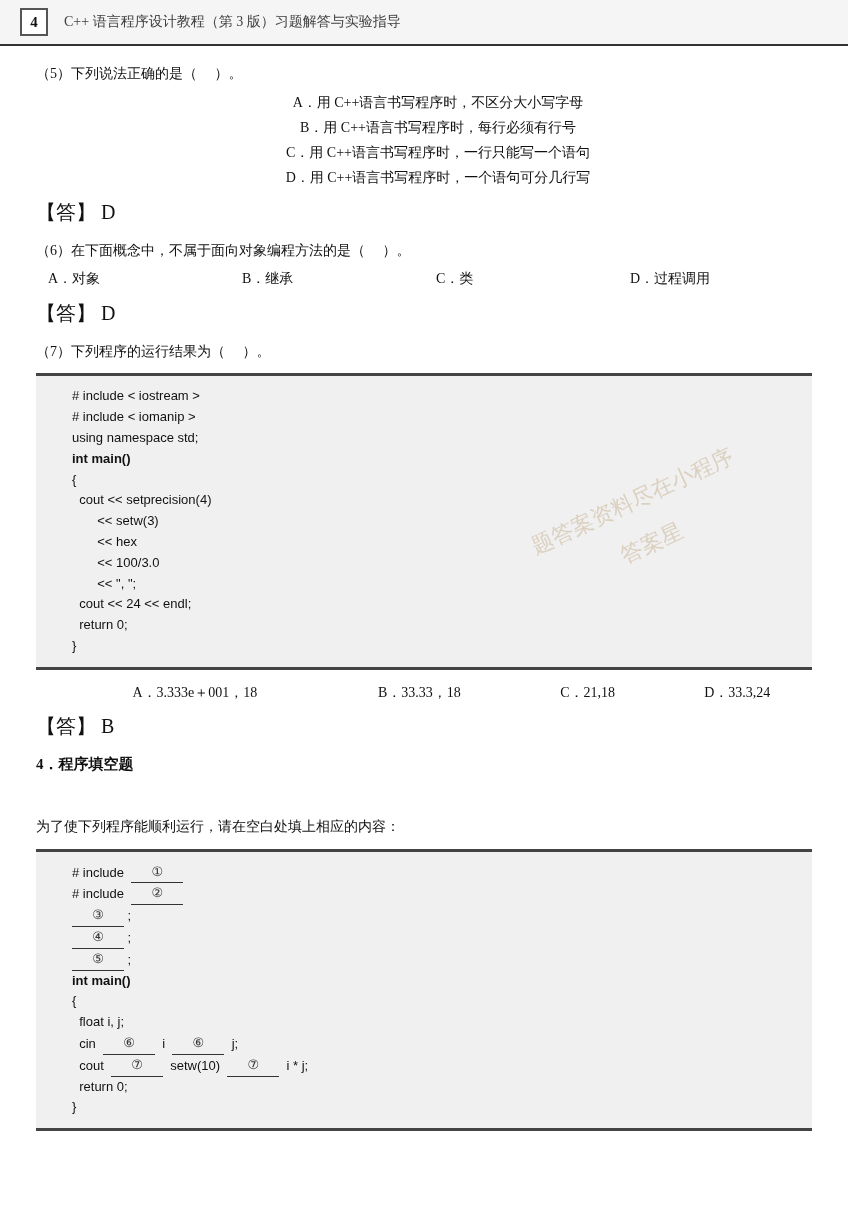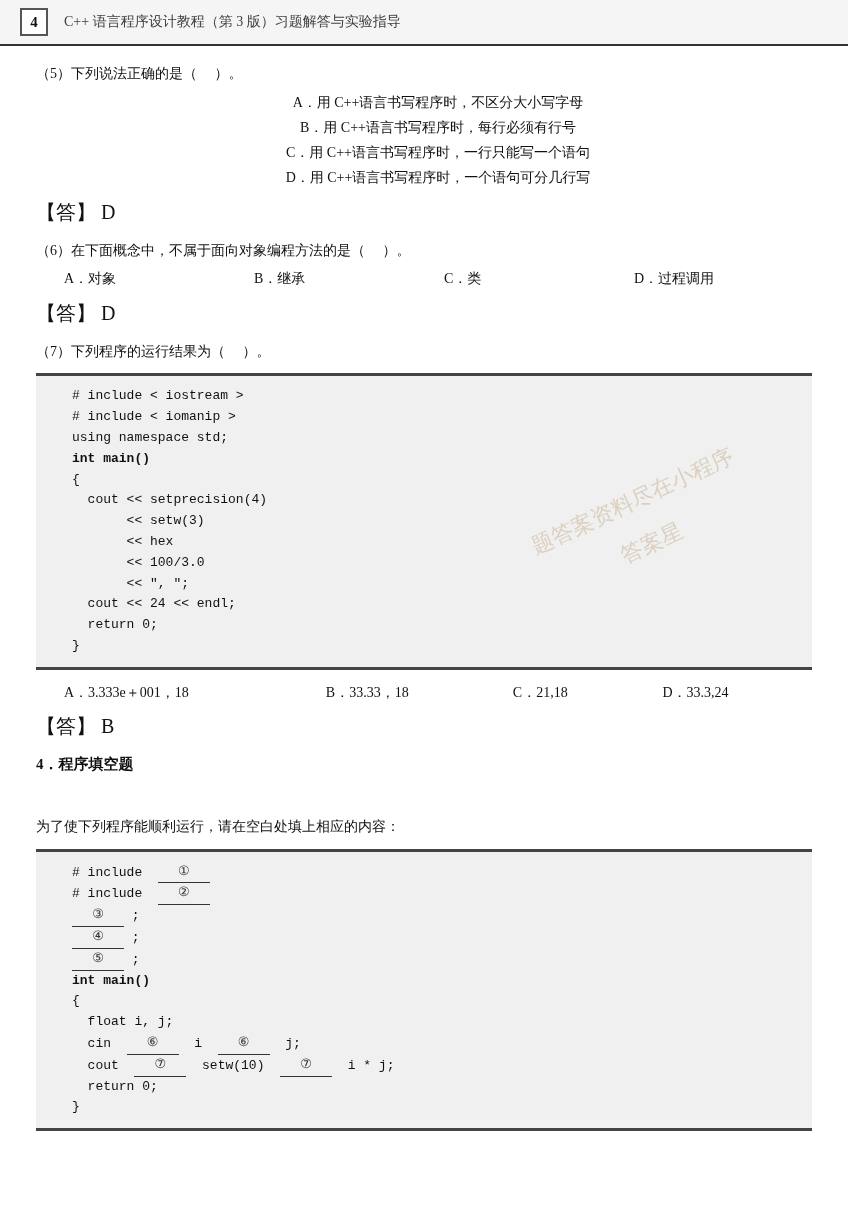--- a/index.html
+++ b/index.html
@@ -75,21 +75,21 @@
       border-bottom: 3px solid #444;
       padding: 10px 20px 10px 36px;
       margin: 10px 0;
       font-family: "Courier New", Courier, monospace;
       font-size: 13px;
       line-height: 1.6;
       position: relative;
     }
     .code-line {
       white-space: pre;
-      font-family: Liberation Mono, monospace;
+      font-family: Liberation Sans, sans-serif;
     }
     .code-bold {
       font-weight: bold;
     }
     
     .watermark {
       position: absolute;
       top: 50%;
       right: 60px;
       transform: translateY(-50%) rotate(-25deg);
@@ -99,21 +99,21 @@
       pointer-events: none;
       white-space: nowrap;
       z-index: 10;
       line-height: 1.8;
       text-align: center;
     }
     
     .options-row {
       display: flex;
       gap: 12px;
-      margin-left: 28px;
+      margin-left: 12px;
       font-size: 14px;
       line-height: 1.8;
     }
     .options-row .opt {
       flex: 1;
     }
     
     .section-heading {
       font-size: 15px;
       font-weight: bold;
@@ -187,21 +187,21 @@
       <div class="code-line">  cout &lt;&lt; setprecision(4)</div>
       <div class="code-line">       &lt;&lt; setw(3)</div>
       <div class="code-line">       &lt;&lt; hex</div>
       <div class="code-line">       &lt;&lt; 100/3.0</div>
       <div class="code-line">       &lt;&lt; ", ";</div>
       <div class="code-line">  cout &lt;&lt; 24 &lt;&lt; endl;</div>
       <div class="code-line">  return 0;</div>
       <div class="code-line">}</div>
     </div>
 
-    <div style="margin: 10px 0 4px 0;">
+    <div style="margin: 10px 0 4px 0; text-align: center;">
       <div class="options-row" style="margin-left:28px; gap:0;">
         <div class="opt" style="flex:1.4;">A．3.333e＋001，18</div>
         <div class="opt" style="flex:1;">B．33.33，18</div>
         <div class="opt" style="flex:0.8;">C．21,18</div>
         <div class="opt" style="flex:0.8;">D．33.3,24</div>
       </div>
     </div>
     <div class="answer-line">【答】 B</div>
 
     <div class="section-heading">4．程序填空题</div>

